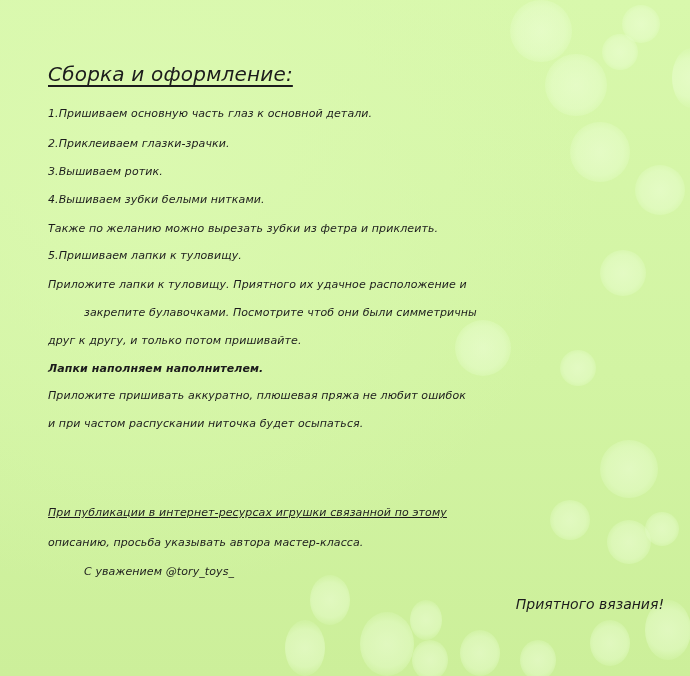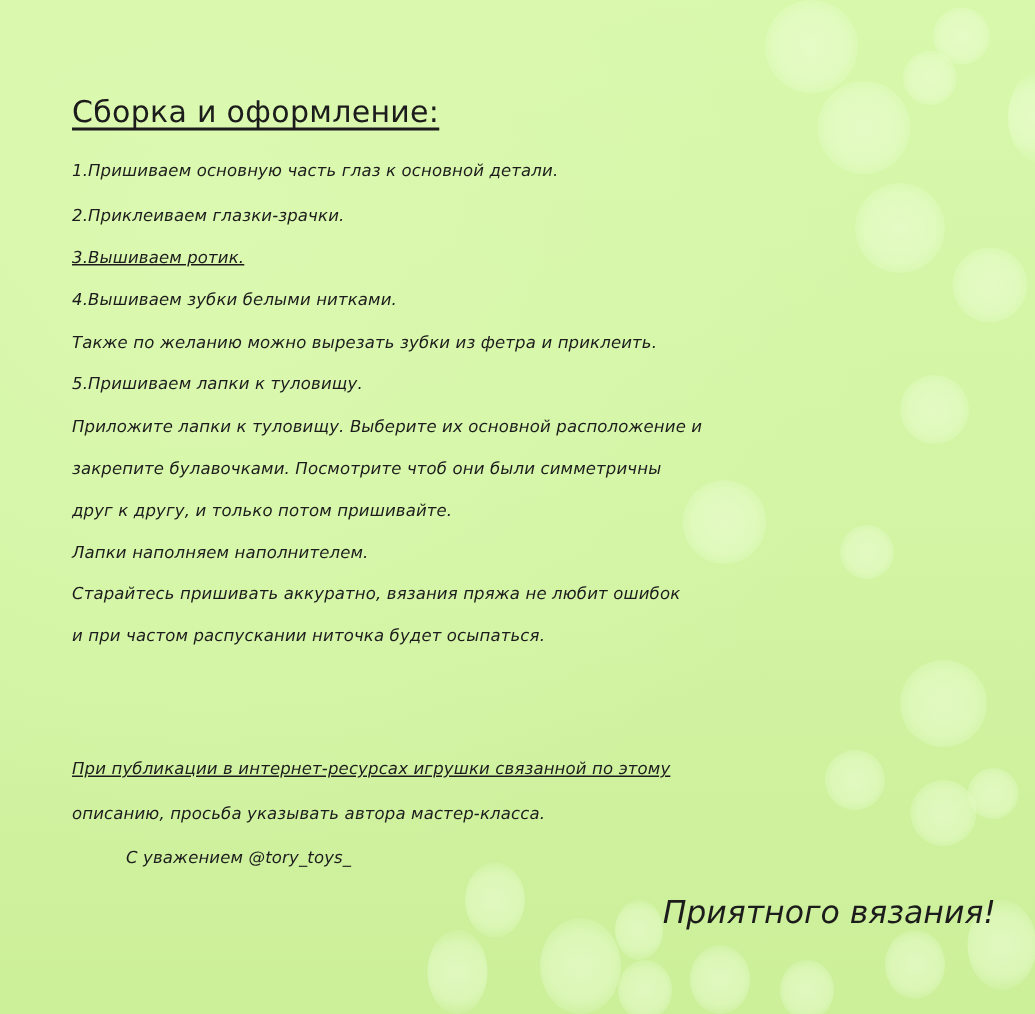--- a/index.html
+++ b/index.html
@@ -34,39 +34,40 @@
       left: 48px;
       top: 0;
       width: 630px;
       z-index: 2;
     }
     .heading {
       position: absolute;
       top: 62px;
       left: 0;
       font-size: 20px;
+      font-style: italic;
       text-decoration: underline;
       text-underline-offset: 4px;
       text-decoration-thickness: 1.5px;
       letter-spacing: 0.2px;
       white-space: nowrap;
     }
     .line {
       position: absolute;
       left: 0;
       font-size: 11px;
       font-style: italic;
       white-space: nowrap;
       letter-spacing: 0.1px;
     }
     .closing {
       position: absolute;
       right: 26px;
       top: 596px;
-      font-size: 21px;
+      font-size: 14px;
       font-style: italic;
       white-space: nowrap;
       z-index: 2;
     }
   </style>
 </head>
 <body>
 
 <div class="bg"></div>
 
@@ -92,29 +93,29 @@
 <div class="bokeh" style="left:460px;top:630px;width:40px;height:46px;"></div>
 <div class="bokeh" style="left:520px;top:640px;width:36px;height:40px;"></div>
 <div class="bokeh" style="left:590px;top:620px;width:40px;height:46px;"></div>
 <div class="bokeh" style="left:645px;top:600px;width:46px;height:60px;"></div>
 
 <div class="content">
   <div class="heading">Сборка и оформление:</div>
 
   <div class="line" style="top:107px;">1.Пришиваем основную часть глаз к основной детали.</div>
   <div class="line" style="top:137px;">2.Приклеиваем глазки-зрачки.</div>
-  <div class="line" style="top:165px;text-decoration:underline;">3.Вышиваем ротик.</div>
+  <div class="line" style="top:165px;">3.Вышиваем ротик.</div>
   <div class="line" style="top:193px;">4.Вышиваем зубки белыми нитками.</div>
   <div class="line" style="top:222px;">Также по желанию можно вырезать зубки из фетра и приклеить.</div>
   <div class="line" style="top:249px;">5.Пришиваем лапки к туловищу.</div>
-  <div class="line" style="top:278px;">Приложите лапки к туловищу. Выберите их основной расположение  и</div>
-  <div class="line" style="top:306px;">закрепите  булавочками. Посмотрите чтоб они были симметричны</div>
+  <div class="line" style="top:278px;">Приложите лапки к туловищу. Приятного их удачное расположение  и</div>
+  <div class="line" style="top:306px;margin-left:36px;">закрепите  булавочками. Посмотрите чтоб они были симметричны</div>
   <div class="line" style="top:334px;">друг к другу,  и только потом пришивайте.</div>
-  <div class="line" style="top:362px;">Лапки наполняем наполнителем.</div>
-  <div class="line" style="top:389px;">Старайтесь пришивать  аккуратно, вязания пряжа не любит ошибок</div>
+  <div class="line" style="top:362px;font-weight:bold;">Лапки наполняем наполнителем.</div>
+  <div class="line" style="top:389px;">Приложите пришивать  аккуратно, плюшевая пряжа не любит ошибок</div>
   <div class="line" style="top:417px;">и при частом распускании ниточка будет осыпаться.</div>
 
   <div class="line" style="top:506px;text-decoration:underline;">При публикации в интернет-ресурсах игрушки связанной по этому</div>
   <div class="line" style="top:536px;">описанию, просьба указывать автора мастер-класса.</div>
   <div class="line" style="top:565px;margin-left:36px;">С уважением @tory_toys_</div>
 </div>
 
 <div class="closing">Приятного вязания!</div>
 
 </body></html>

